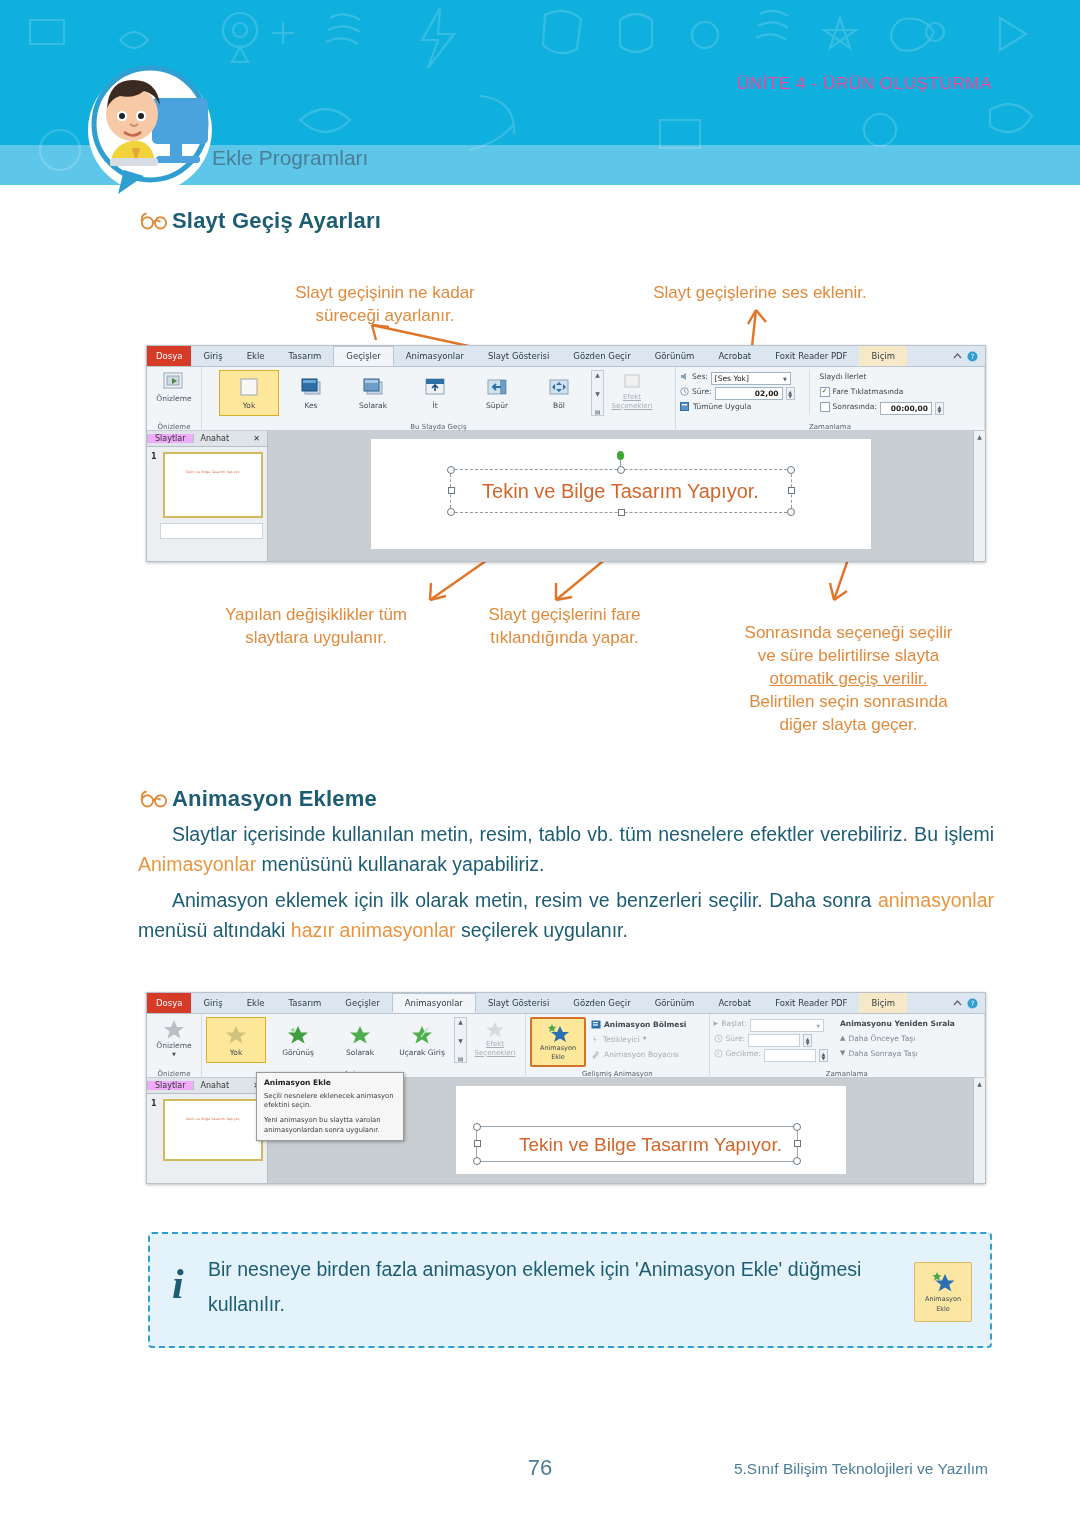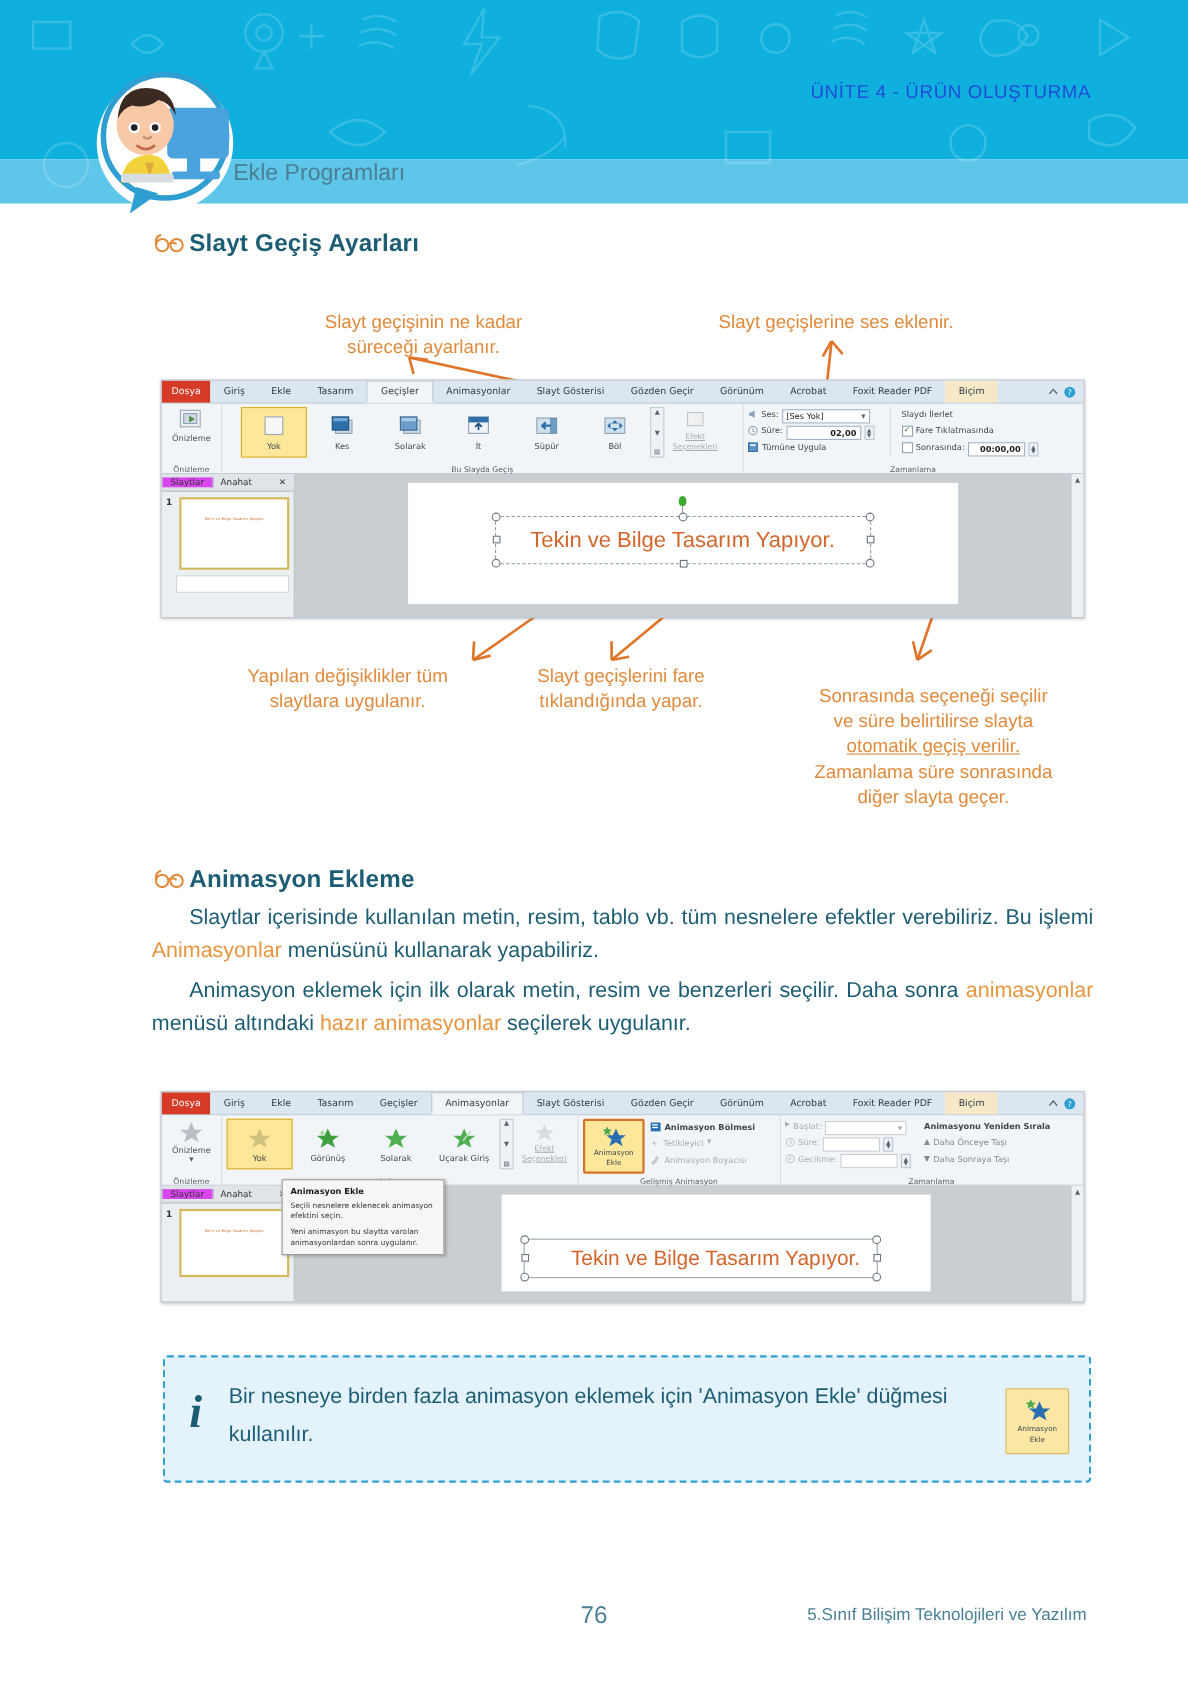--- a/index.html
+++ b/index.html
@@ -19,21 +19,21 @@
   .header-lower{
     position:absolute;left:0;top:145px;width:1080px;height:40px;
     background:#5ec6e8;
   }
   .header-pattern{
     position:absolute;left:0;top:0;width:1080px;height:185px;
     opacity:.30;
   }
   .unit-title{
     position:absolute;right:88px;top:74px;
-    color:#1d4ed8;font-size:17px;letter-spacing:.6px;
+    color:#ec4899;font-size:17px;letter-spacing:.6px;
     font-family:"Liberation Sans", sans-serif;
     font-weight:400;
   }
   .section-title{
     position:absolute;left:212px;top:146px;
     color:#4a7f96;font-size:21px;
     font-family:"Liberation Sans", sans-serif;
   }
   
   .mascot{
@@ -134,21 +134,21 @@
        font-size:7px;line-height:7px;text-align:center;color:#2b6b2b;}
   .slidearea{
     background:#c9ced3;position:relative;display:flex;
   }
   .leftpane{
     width:120px;background:#eceff2;border-right:1px solid #b6bec6;
     display:flex;flex-direction:column;
   }
   .ptabs{display:flex;align-items:center;height:15px;background:#dfe4e9;border-bottom:1px solid #b6bec6;font-size:8px;color:#333;}
   .ptab{padding:0 7px;}
-  .ptab.sel{background:#d946ef;border-right:1px solid #b6bec6;border-left:1px solid #b6bec6;}
+  .ptab.sel{background:#f0abfc;border-right:1px solid #b6bec6;border-left:1px solid #b6bec6;}
   .thumbwrap{padding:5px 4px;display:flex;gap:3px;}
   .thumbnum{font-size:8px;color:#333;font-weight:bold;width:9px;}
   .thumb{
     flex:1;background:#fff;border:2px solid #d3b95e;height:62px;position:relative;
   }
   .thumbtxt{
     position:absolute;left:0;right:0;top:16px;text-align:center;
     font-size:3.2px;color:#d2632b;letter-spacing:.2px;
   }
   .canvaswrap{flex:1;position:relative;display:flex;align-items:center;justify-content:center;}
@@ -326,21 +326,21 @@
 
 <div class="anno" style="left:457px;top:604px;width:215px;">
   <div>Slayt geçişlerini fare</div>
   <div>tıklandığında yapar.</div>
 </div>
 
 <div class="anno" style="left:706px;top:604px;width:285px;margin-top:18px;">
   <div>Sonrasında seçeneği seçilir</div>
   <div>ve süre belirtilirse slayta</div>
   <div class="u">otomatik geçiş verilir.</div>
-  <div>Zamanlama süre sonrasında</div>
+  <div>Belirtilen seçin sonrasında</div>
   <div>diğer slayta geçer.</div>
 </div>
 
 <div class="pptwin" style="left:146px;top:345px;width:838px;height:215px;">
 
   <div class="tabbar">
     <div class="tab-dosya">Dosya</div>
     <div class="tab">Giriş</div>
     <div class="tab">Ekle</div>
     <div class="tab">Tasarım</div>

